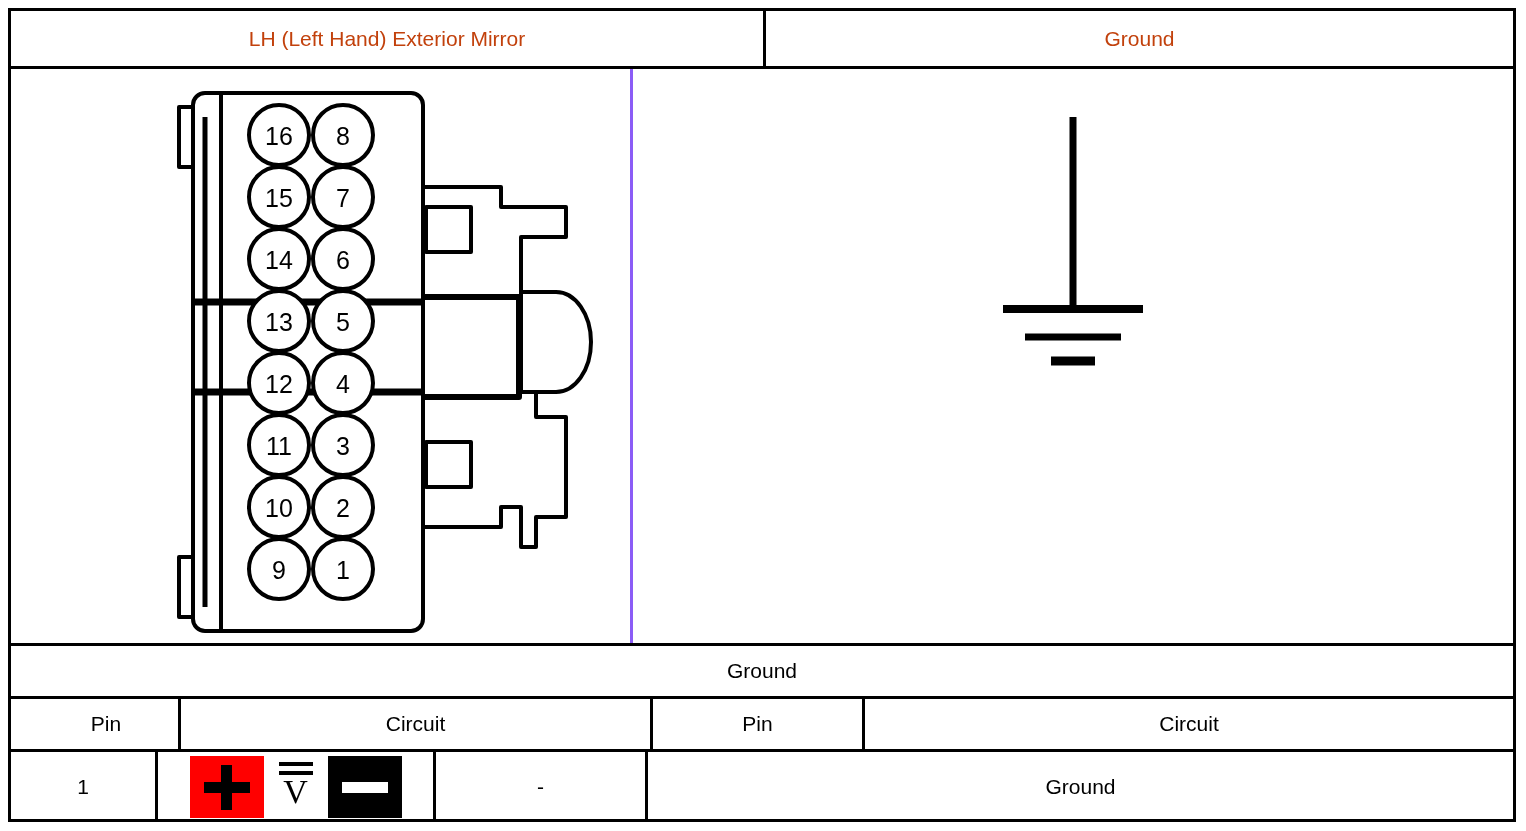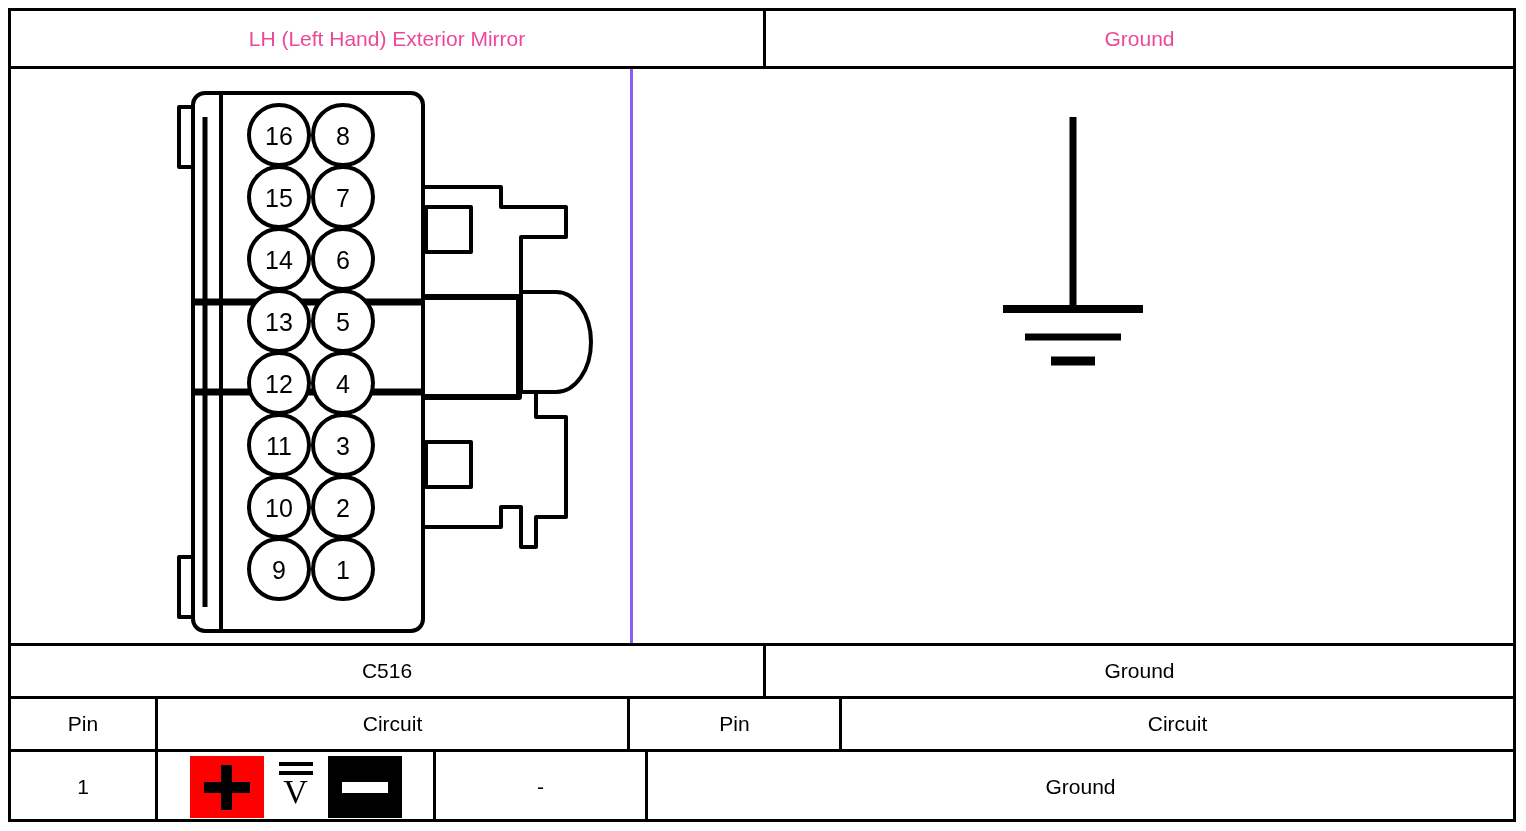--- a/index.html
+++ b/index.html
@@ -30,21 +30,21 @@
     width: 100%;
     height: 58px;
     display: flex;
     border-bottom: 3px solid #000;
   }
   .header-cell {
     display: flex;
     align-items: center;
     justify-content: center;
     font-size: 21px;
-    color: #ec4899;
+    color: #c2410c;
   }
   .header-left {
     width: 755px;
     border-right: 3px solid #000;
   }
   .header-right {
     flex: 1;
   }
   
   .diagram-row {
@@ -86,20 +86,21 @@
   }
   
   .thead-row {
     position: absolute;
     left: 0; top: 688px;
     width: 100%;
     height: 53px;
     display: flex;
     border-bottom: 3px solid #000;
     font-size: 21px;
+    padding-left: 23px;
   }
   .tbody-row {
     position: absolute;
     left: 0; top: 741px;
     width: 100%;
     height: 70px;
     display: flex;
     font-size: 21px;
   }
   .cell {
@@ -283,21 +284,20 @@
               <line x1="50" y1="200" x2="190" y2="200" stroke-width="8"></line>
               <line x1="72" y1="228" x2="168" y2="228" stroke-width="7"></line>
               <line x1="98" y1="252" x2="142" y2="252" stroke-width="9"></line>
             </g>
           </svg>
         </div>
       </div>
     </div>
 
     <div class="label-row">
-      <div class="label-left">C516</div>
       <div class="label-right">Ground</div>
     </div>
 
     <div class="thead-row">
       <div class="cell c-pin">Pin</div>
       <div class="cell c-circ">Circuit</div>
       <div class="cell c-pin2">Pin</div>
       <div class="cell c-circ2">Circuit</div>
     </div>
 

